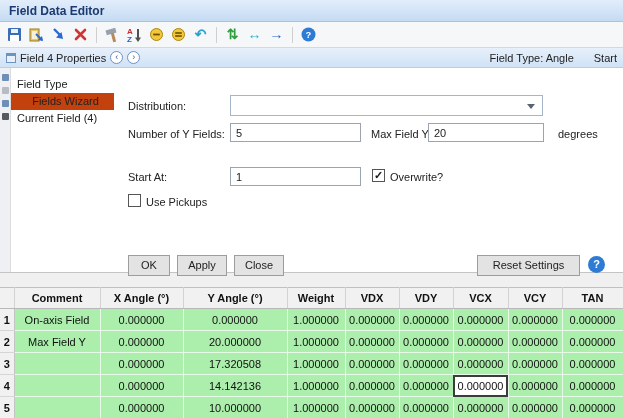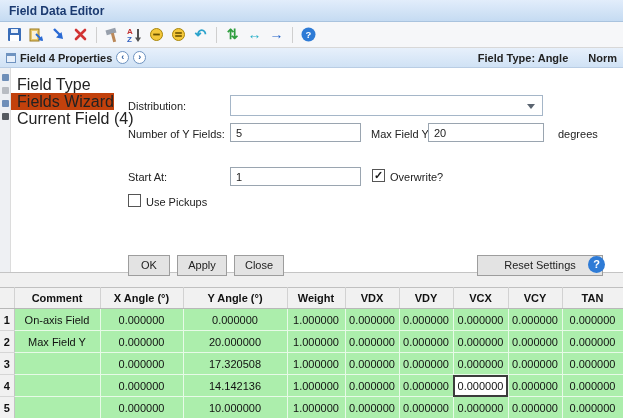--- a/index.html
+++ b/index.html
@@ -25,42 +25,42 @@
   }
   .tbicon{width:19px;height:19px;display:flex;align-items:center;justify-content:center;cursor:default;}
   .tbicon.glyph{font-size:14px;font-weight:bold;line-height:19px;}
   .tbsep{width:1px;height:16px;background:#cfcfcf;margin:0 3px;}
   
   .propsbar{
     position:absolute;top:48px;left:0;right:0;height:20px;box-sizing:border-box;
     background:linear-gradient(#e7f0fb,#d0e2f5);
     border-bottom:1px solid #b9cde4;
     display:flex;align-items:center;gap:4px;padding:0 6px;
-    font-size:11px;color:#222;font-weight:bold;
+    font-size:11px;color:#222;
   }
   .navcirc{
     width:13px;height:13px;box-sizing:border-box;border-radius:50%;
     border:1px solid #6e93c0;background:#fff;color:#2f5e9e;
     font-size:9px;line-height:10px;text-align:center;
   }
   .pb-fieldtype{margin-left:auto;}
   .pb-norm{margin-left:16px;white-space:nowrap;}
   
   .content{
     position:absolute;top:68px;left:0;width:623px;height:204px;
     background:#ffffff;border-bottom:1px solid #c4c4c4;box-sizing:content-box;
   }
   .leftstrip{
     position:absolute;left:0;top:0;width:10px;height:204px;
     background:#eef0f3;border-right:1px solid #dcdcdc;
   }
   .stripicon{display:block;width:7px;height:7px;margin:6px auto 0 auto;border-radius:1px;}
   .sidebar{
     position:absolute;left:11px;top:0;width:103px;height:204px;
-    background:#fff;padding-top:8px;box-sizing:border-box;font-size:16px;color:#222;
+    background:#fff;padding-top:8px;box-sizing:border-box;font-size:11px;color:#222;
   }
   .sideitem{height:17px;line-height:17px;padding-left:6px;white-space:nowrap;}
   .sideitem.selected{background:#c2410c;text-align:center;}
   .formarea{position:absolute;left:114px;top:0;right:0;height:204px;font-size:11px;color:#222;margin-top:8px;}
   .lbl{position:absolute;white-space:nowrap;}
   .dropdown{
     position:absolute;left:116px;top:19px;width:313px;height:21px;box-sizing:border-box;
     background:#fff;border:1px solid #a5b6c8;display:flex;align-items:center;
     padding-left:6px;
   }
@@ -190,21 +190,21 @@
   <span style="display:inline-block;width:10px;height:10px;">
     <svg width="10" height="10" viewBox="0 0 10 10">
         <rect x="0" y="0" width="10" height="10" fill="#6f93c0"></rect>
         <rect x="1" y="3" width="8" height="6" fill="#e8f0fa"></rect>
       </svg>
   </span>
   <span>Field 4 Properties</span>
   <span class="navcirc">‹</span>
   <span class="navcirc">›</span>
   <span class="pb-fieldtype">Field Type: Angle</span>
-  <span class="pb-norm">Norm</span>
+  <span class="pb-norm">Start</span>
 </div>
 
 <div class="content">
 
   <div class="leftstrip">
     <span class="stripicon" style="background:#6f8fb8;"></span>
     <span class="stripicon" style="background:#b8bcc2;"></span>
     <span class="stripicon" style="background:#6f8fb8;"></span>
     <span class="stripicon" style="background:#555a60;"></span>
   </div>
@@ -237,21 +237,21 @@
     <input class="txtinput" style="left: 116px; top: 91px; width: 131px;" value="1">
     <span class="checkbox checked" style="left:258px;top:93px;"></span>
     <span class="lbl" style="left:276px;top:95px;">Overwrite?</span>
 
     <span class="checkbox" style="left:14px;top:118px;"></span>
     <span class="lbl" style="left:32px;top:120px;">Use Pickups</span>
 
     <div class="btn" style="left:14px;width:42px;">OK</div>
     <div class="btn" style="left:63px;width:50px;">Apply</div>
     <div class="btn" style="left:120px;width:50px;">Close</div>
-    <div class="btn" style="left:363px;width:126px;">Reset Settings</div>
+    <div class="btn" style="left:363px;width:103px;">Reset Settings</div>
     <span class="helpcirc" style="left:474px;top:180px;">?</span>
   </div>
 </div>
 
 <div class="gridwrap">
   <table class="grid">
     <colgroup>
       <col style="width:14px">
         <col style="width:86px">
         <col style="width:83px">

